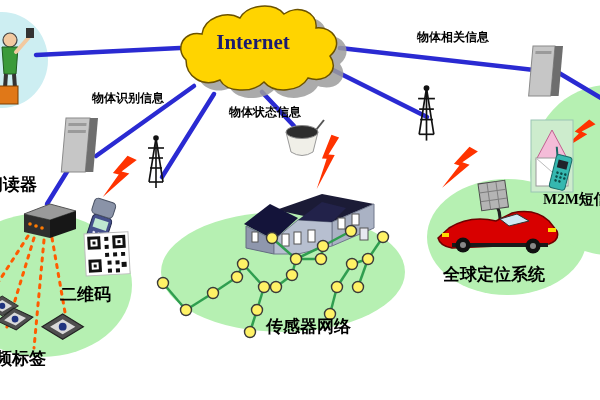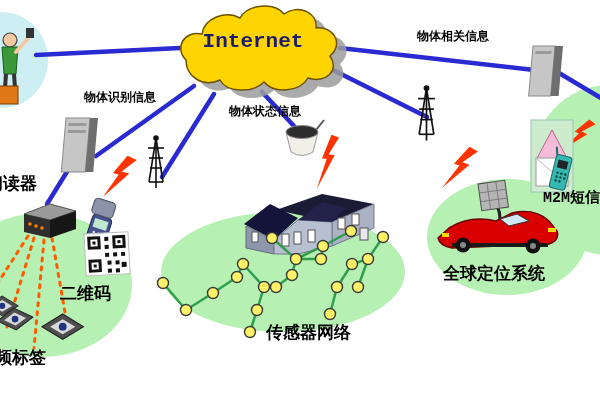--- a/index.html
+++ b/index.html
@@ -1,17 +1,17 @@
 <!DOCTYPE html>
 <html><head>
 <meta charset="utf-8">
 <style>
   html,body{margin:0;padding:0;background:#fff;}
   #stage{position:relative;width:600px;height:400px;overflow:hidden;background:#fff;
-         font-family:Liberation Mono, monospace;}
+         font-family:Liberation Serif, serif;}
   #gfx{position:absolute;left:0;top:0;}
   .lbl{position:absolute;font-weight:bold;color:#000;white-space:nowrap;
        font-size:12px;line-height:1.1;letter-spacing:0px;}
   .lbl.big{font-size:17px;}
   .lbl.small{font-size:15px;}
   #internet-label{position:absolute;left:198px;top:30px;width:110px;text-align:center;
        font-size:21px;font-weight:bold;color:#1b1b70;}
 </style>
 </head>
 <body>
@@ -255,21 +255,21 @@
           <circle cx="13" cy="22" r="1.3" fill="#0d4c49"></circle>
       <circle cx="5" cy="26" r="1.3" fill="#0d4c49"></circle>
           <circle cx="9" cy="26" r="1.3" fill="#0d4c49"></circle>
     </g>
   </g>
 </svg>
 
 <div id="internet-label">Internet</div>
 
 <div class="lbl" style="left:417px;top:31px;">物体相关信息</div>
-<div class="lbl" style="left:84px;top:92px;">物体识别信息</div>
+<div class="lbl" style="left:92px;top:92px;">物体识别信息</div>
 <div class="lbl" style="left:213px;top:106px;padding-left:16px;">物体状态信息</div>
 <div class="lbl big" style="left:-14px;top:176px;">阅读器</div>
 <div class="lbl big" style="left:60px;top:286px;">二维码</div>
 <div class="lbl big" style="left:-22px;top:350px;">射频标签</div>
-<div class="lbl big" style="left:266px;top:325px;">传感器网络</div>
+<div class="lbl big" style="left:266px;top:318px;">传感器网络</div>
 <div class="lbl big" style="left:443px;top:266px;text-align:center;">全球定位系统</div>
 <div class="lbl small" style="left:543px;top:191px;">M2M短信</div>
 </div>
 
 </body></html>

